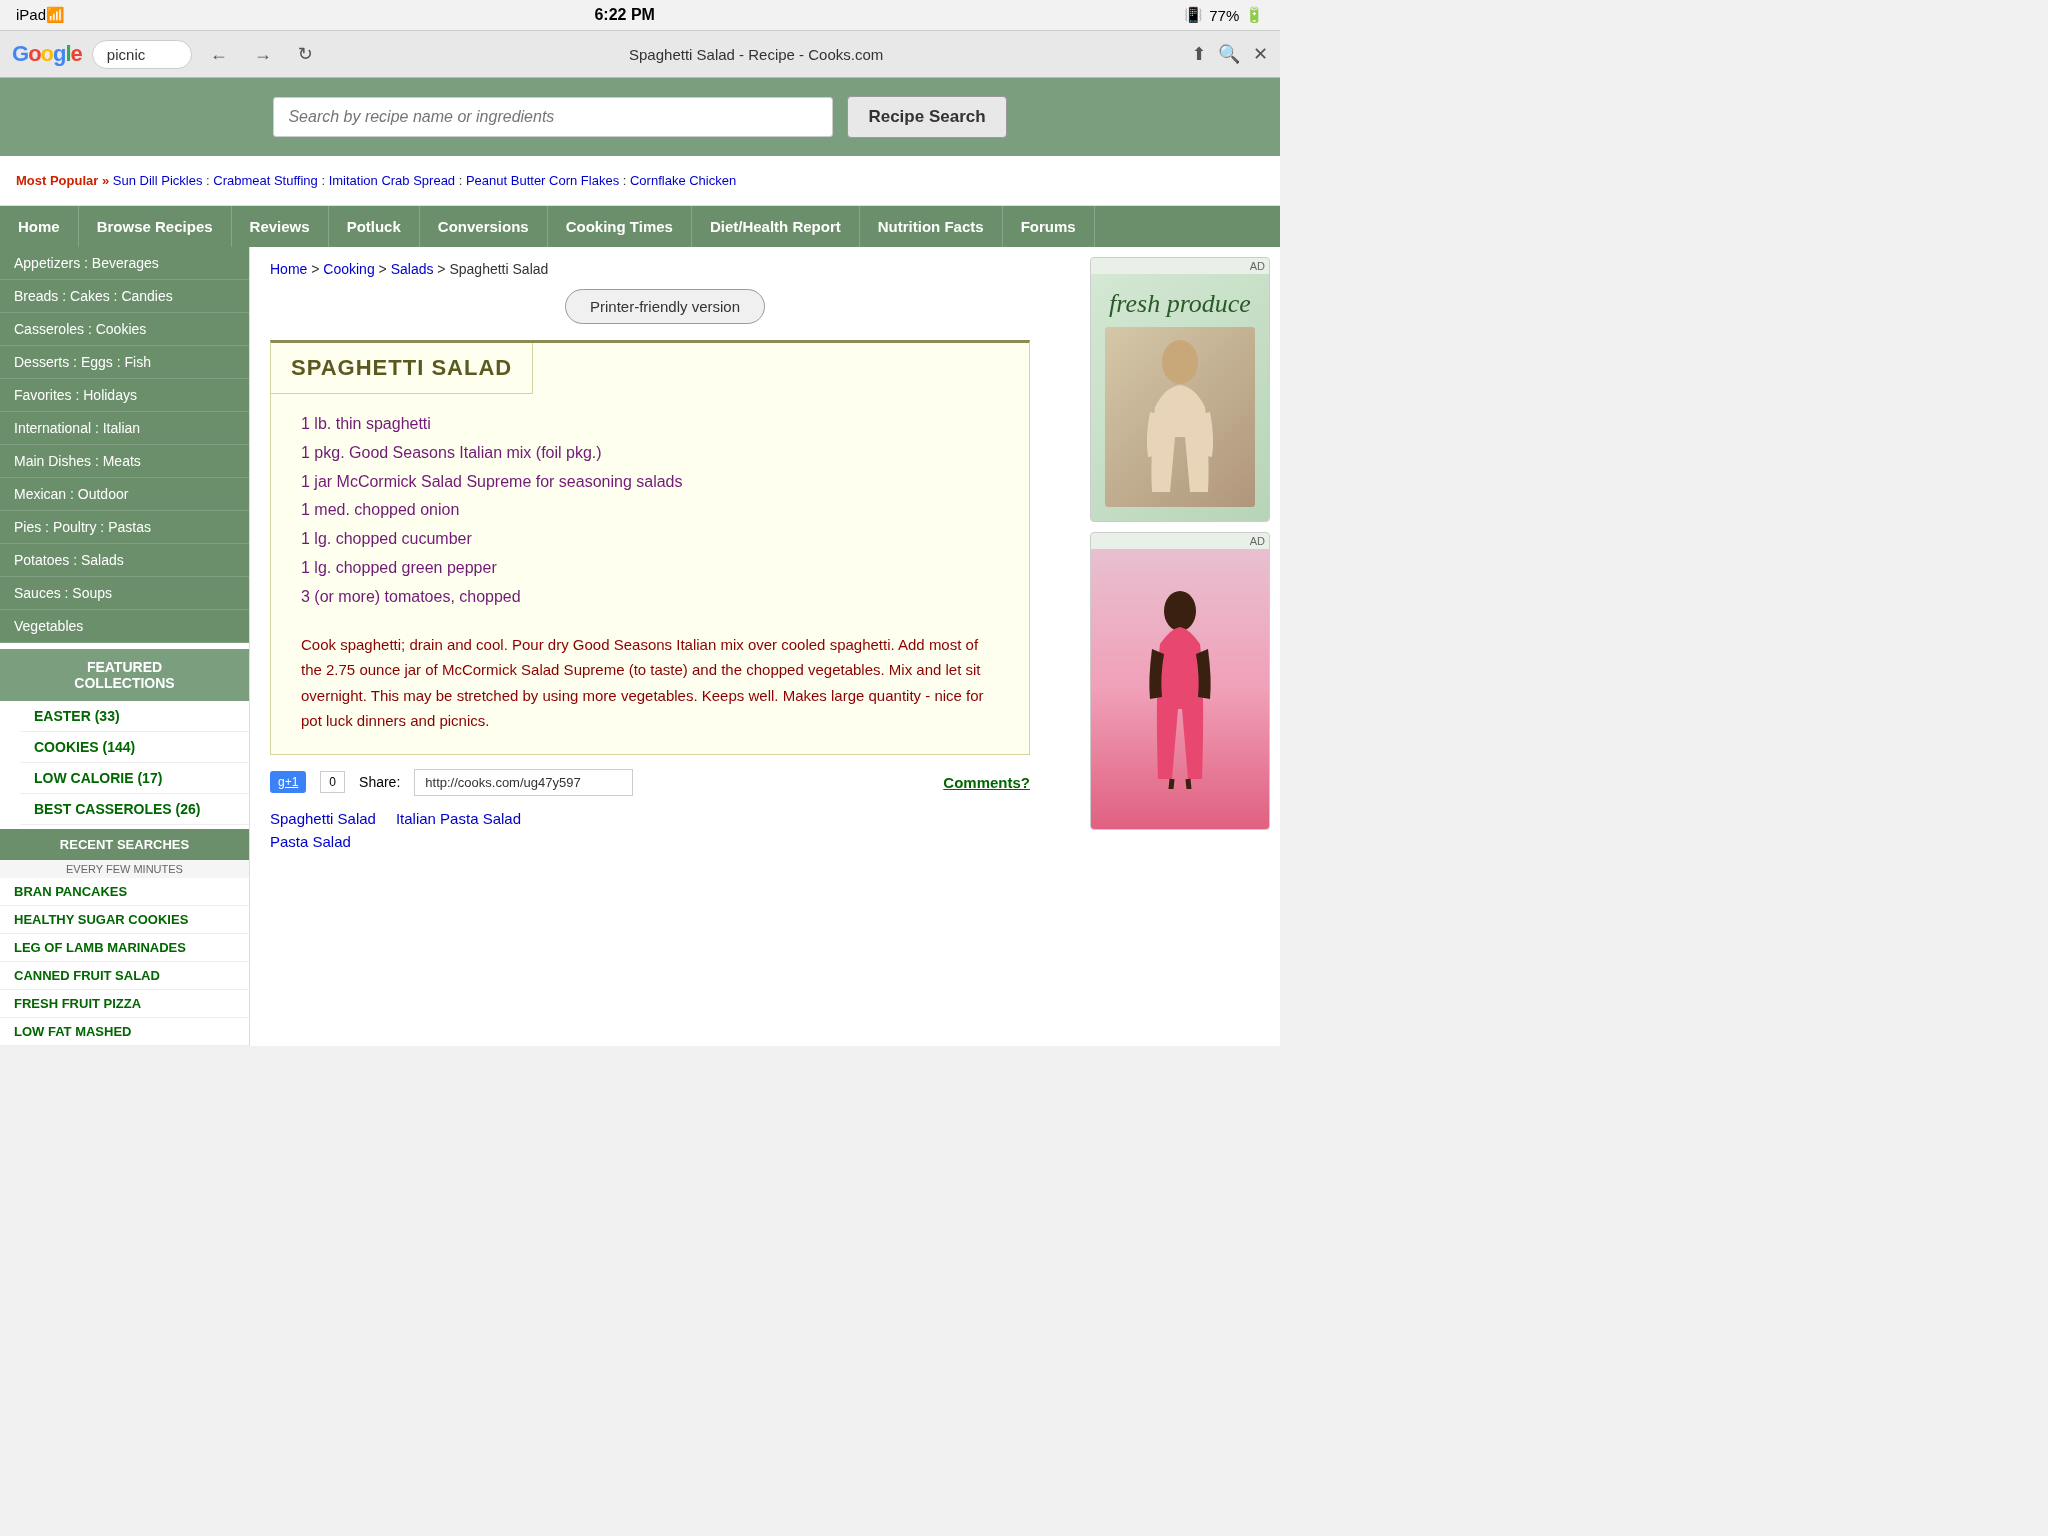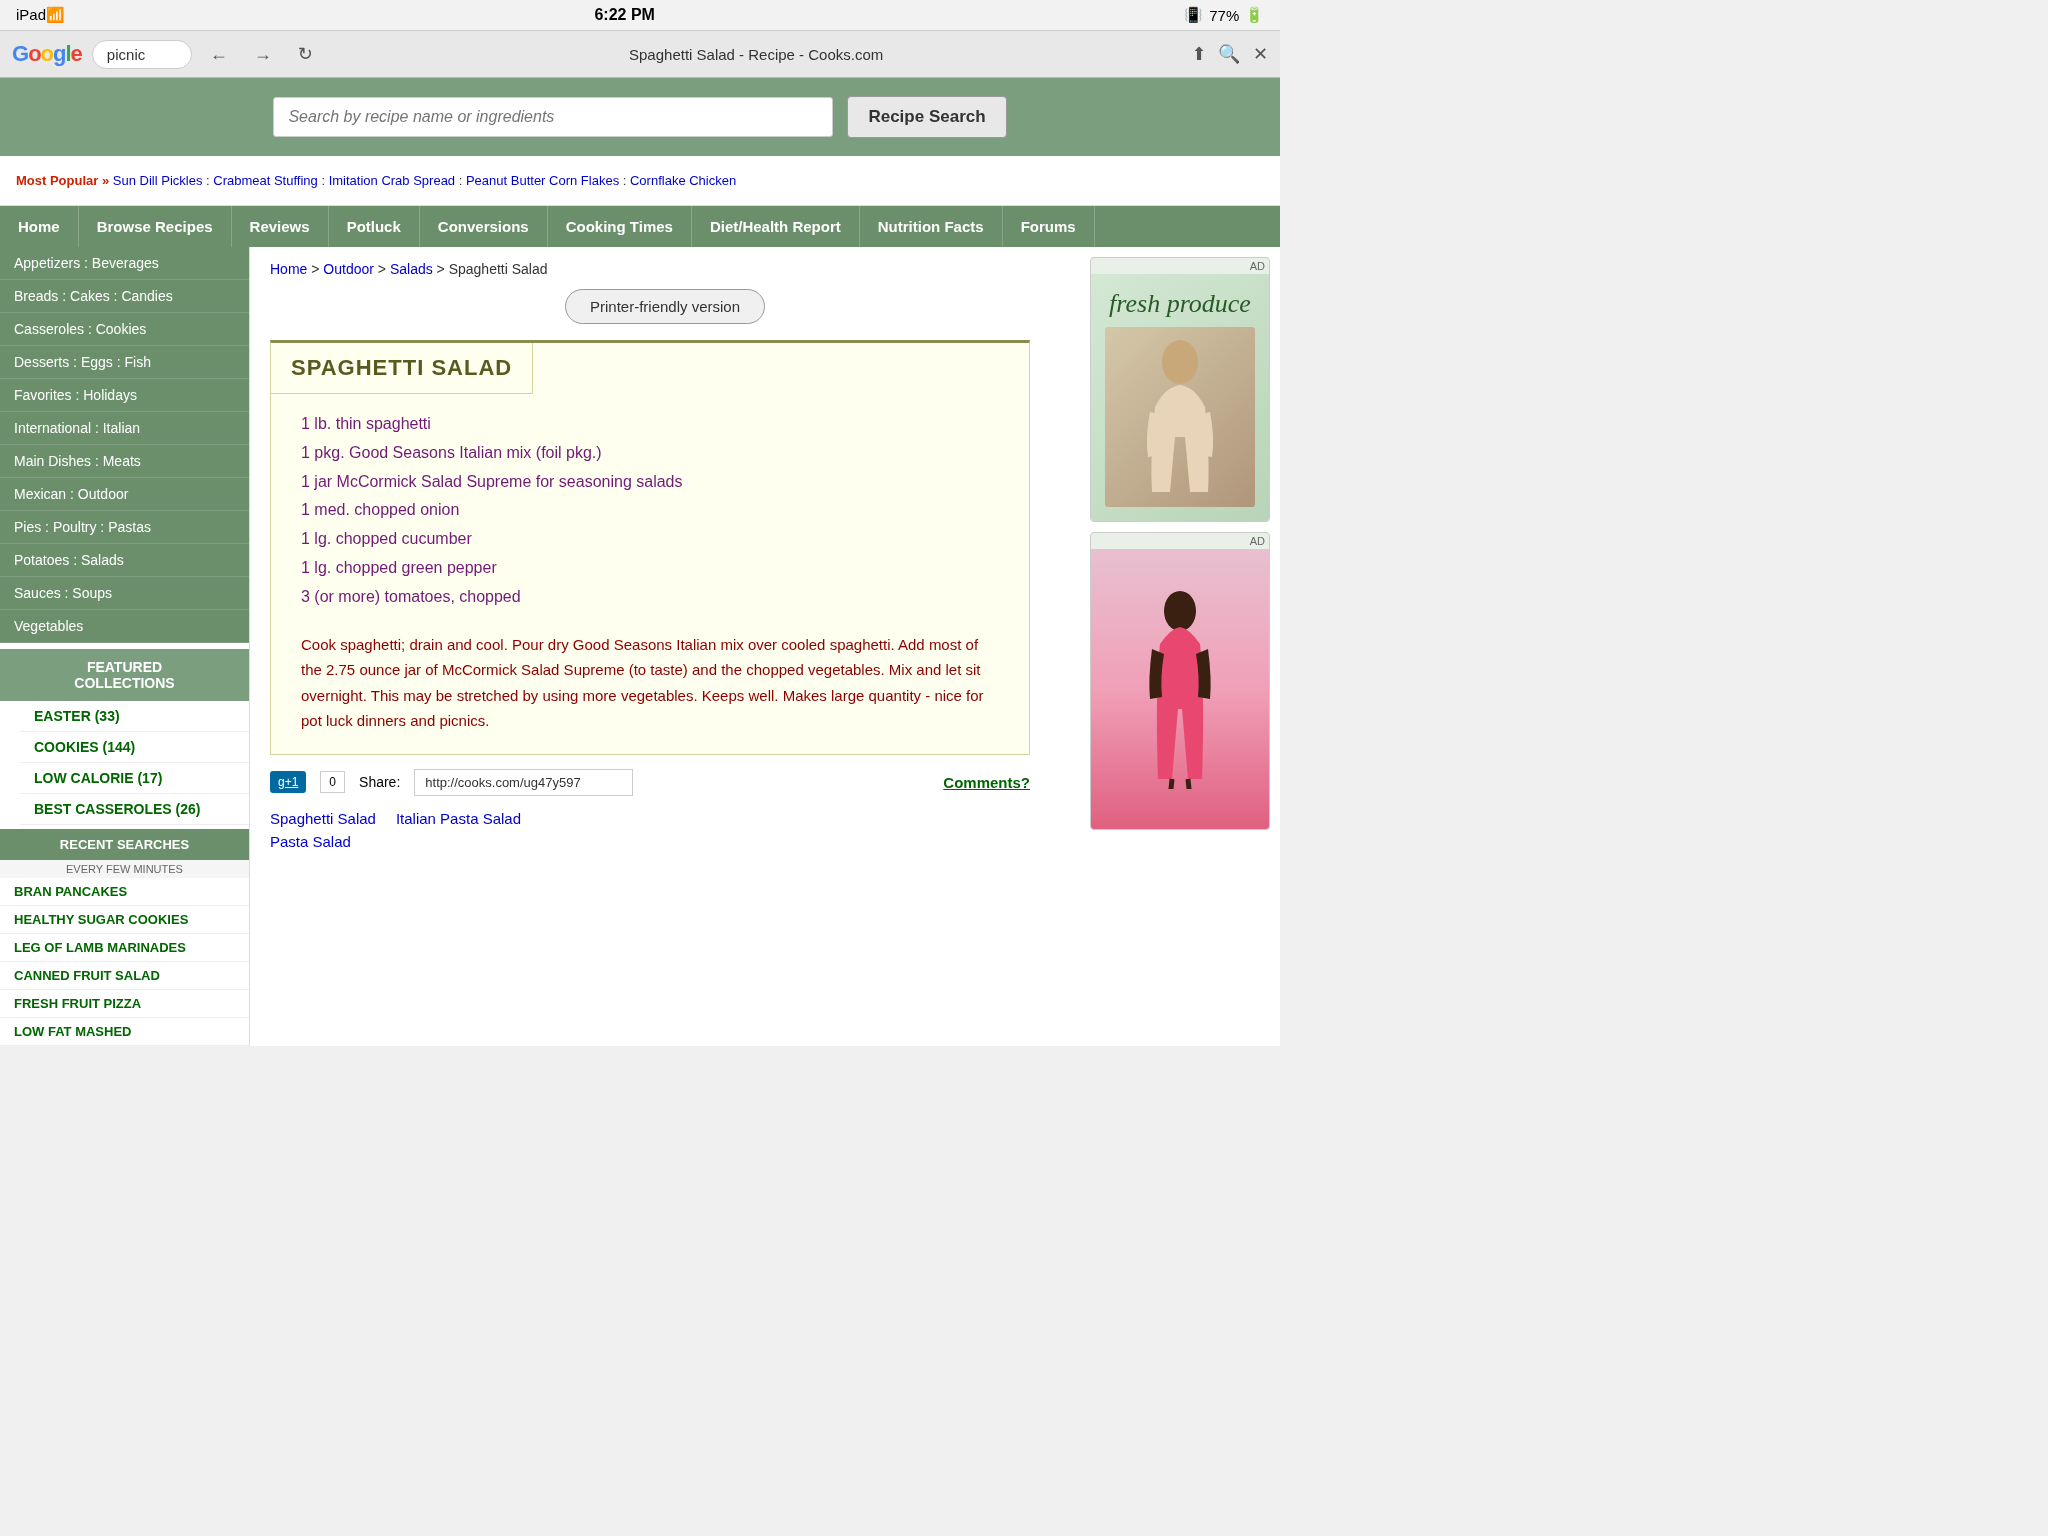--- a/index.html
+++ b/index.html
@@ -252,21 +252,21 @@
     
     .share-bar {
       display: flex;
       align-items: center;
       gap: 14px;
       margin: 14px 0;
       font-size: 14px;
       max-width: 760px;
     }
     .gplus-btn {
-      background: #0369a1;
+      background: #3b82f6;
       color: white;
       border: none;
       border-radius: 3px;
       padding: 4px 8px;
       font-size: 12px;
       cursor: pointer;
       text-decoration: underline;
     }
     .gplus-count {
       border: 1px solid #ccc;
@@ -435,21 +435,21 @@
     <a href="#" class="sidebar-search-link">CANNED FRUIT SALAD</a>
     <a href="#" class="sidebar-search-link">FRESH FRUIT PIZZA</a>
     <a href="#" class="sidebar-search-link">LOW FAT MASHED</a>
   </aside>
 
   <main class="main-content">
 
     <div class="breadcrumb">
       <a href="#">Home</a>
       &gt;
-      <a href="#">Outdoor</a>
+      <a href="#">Cooking</a>
       &gt;
       <a href="#">Salads</a>
       &gt;
       <span>Spaghetti Salad</span>
     </div>
 
     <div class="printer-friendly-wrap">
       <button class="printer-friendly-btn">Printer-friendly version</button>
     </div>
 

